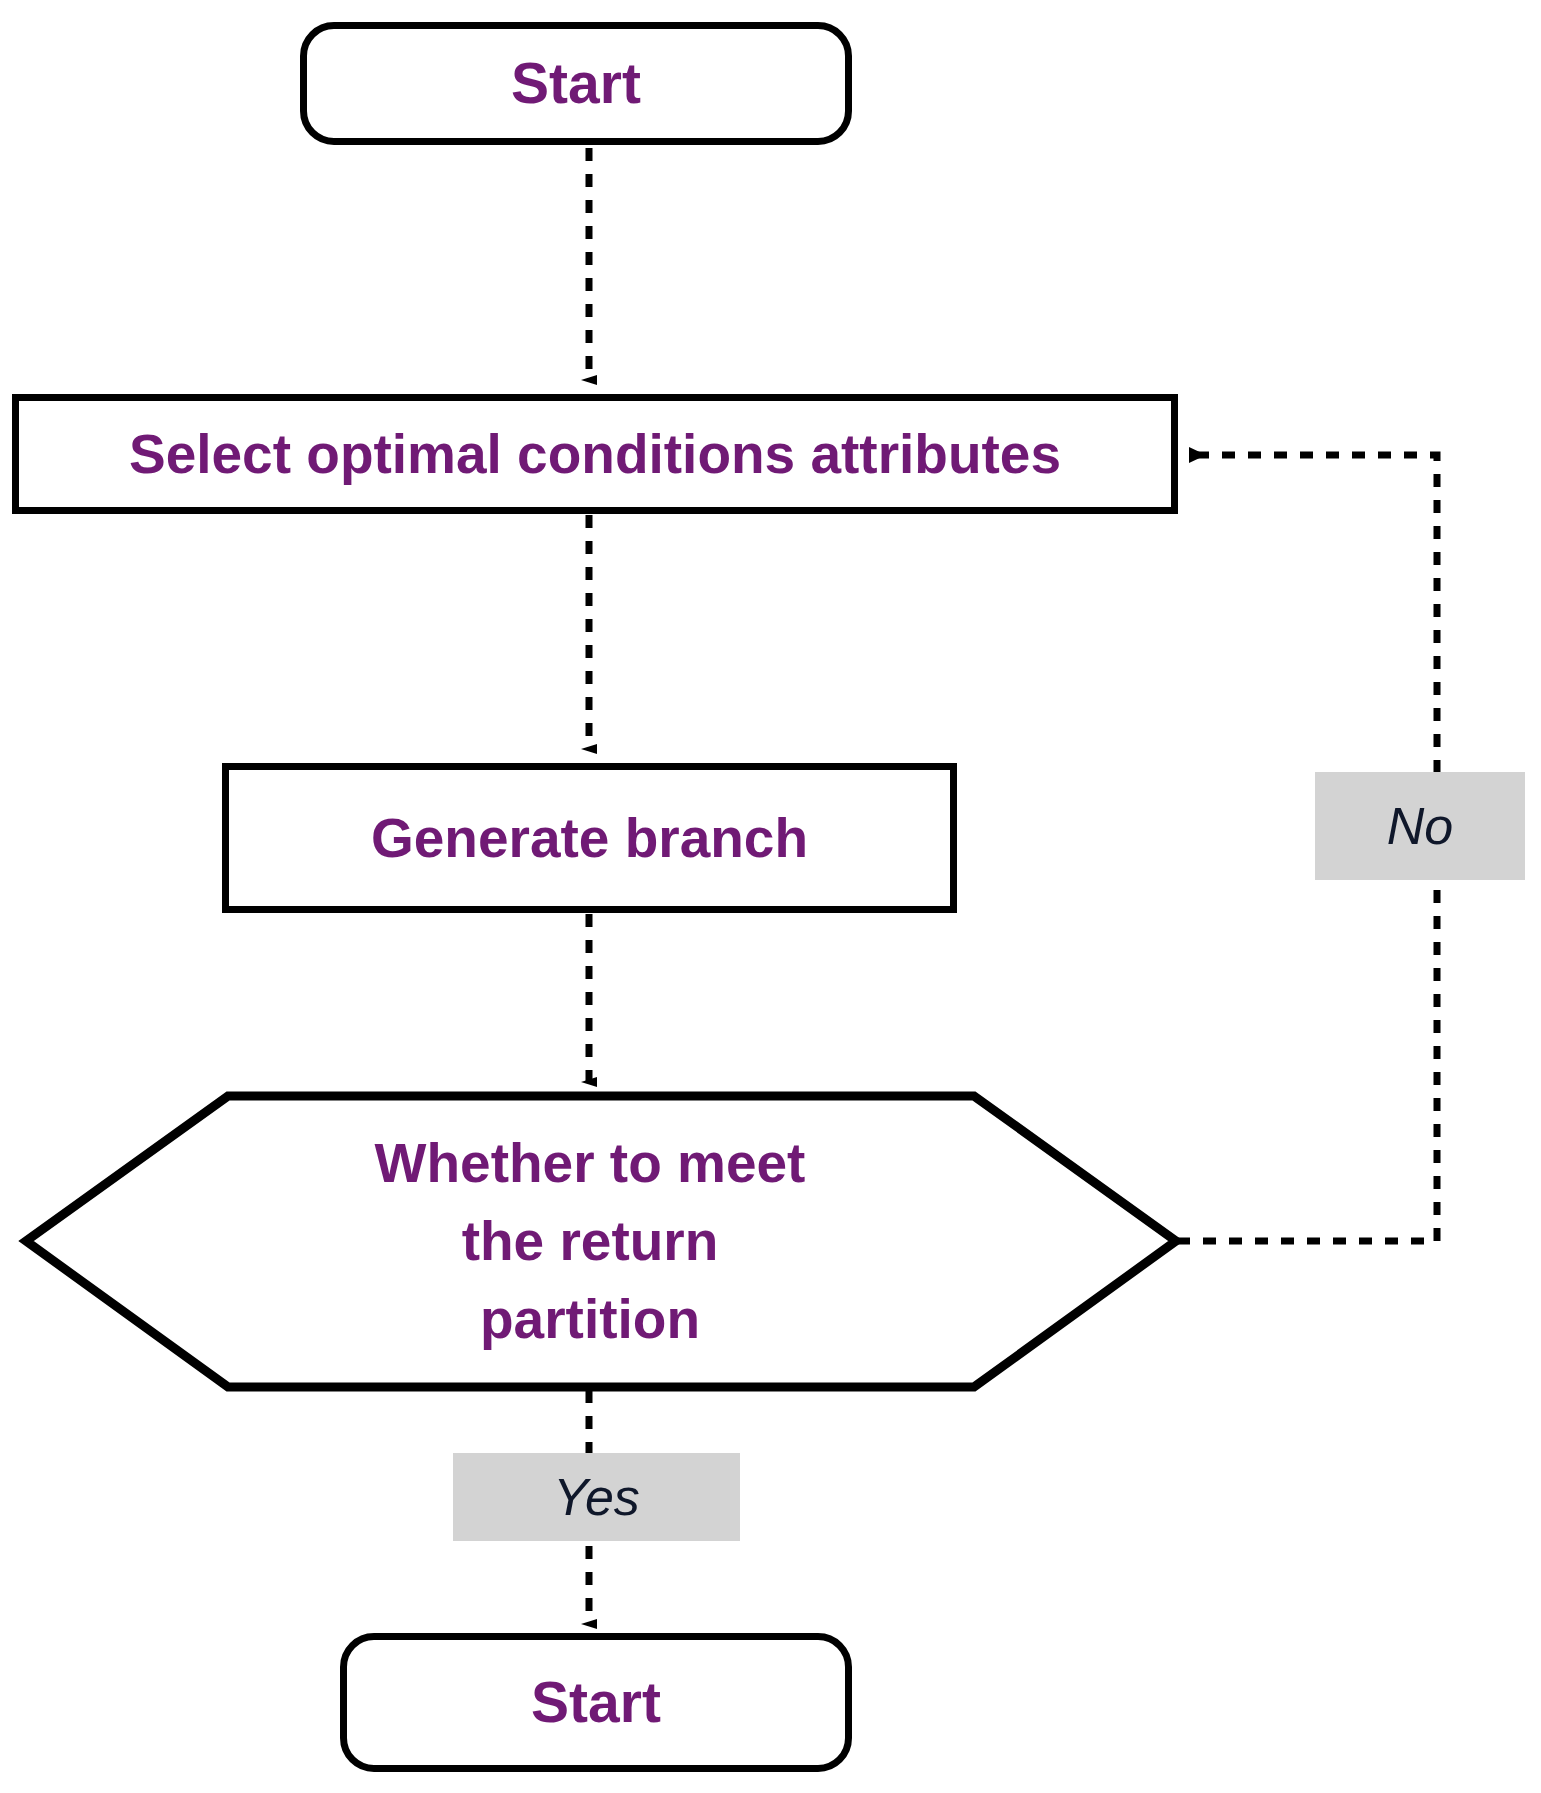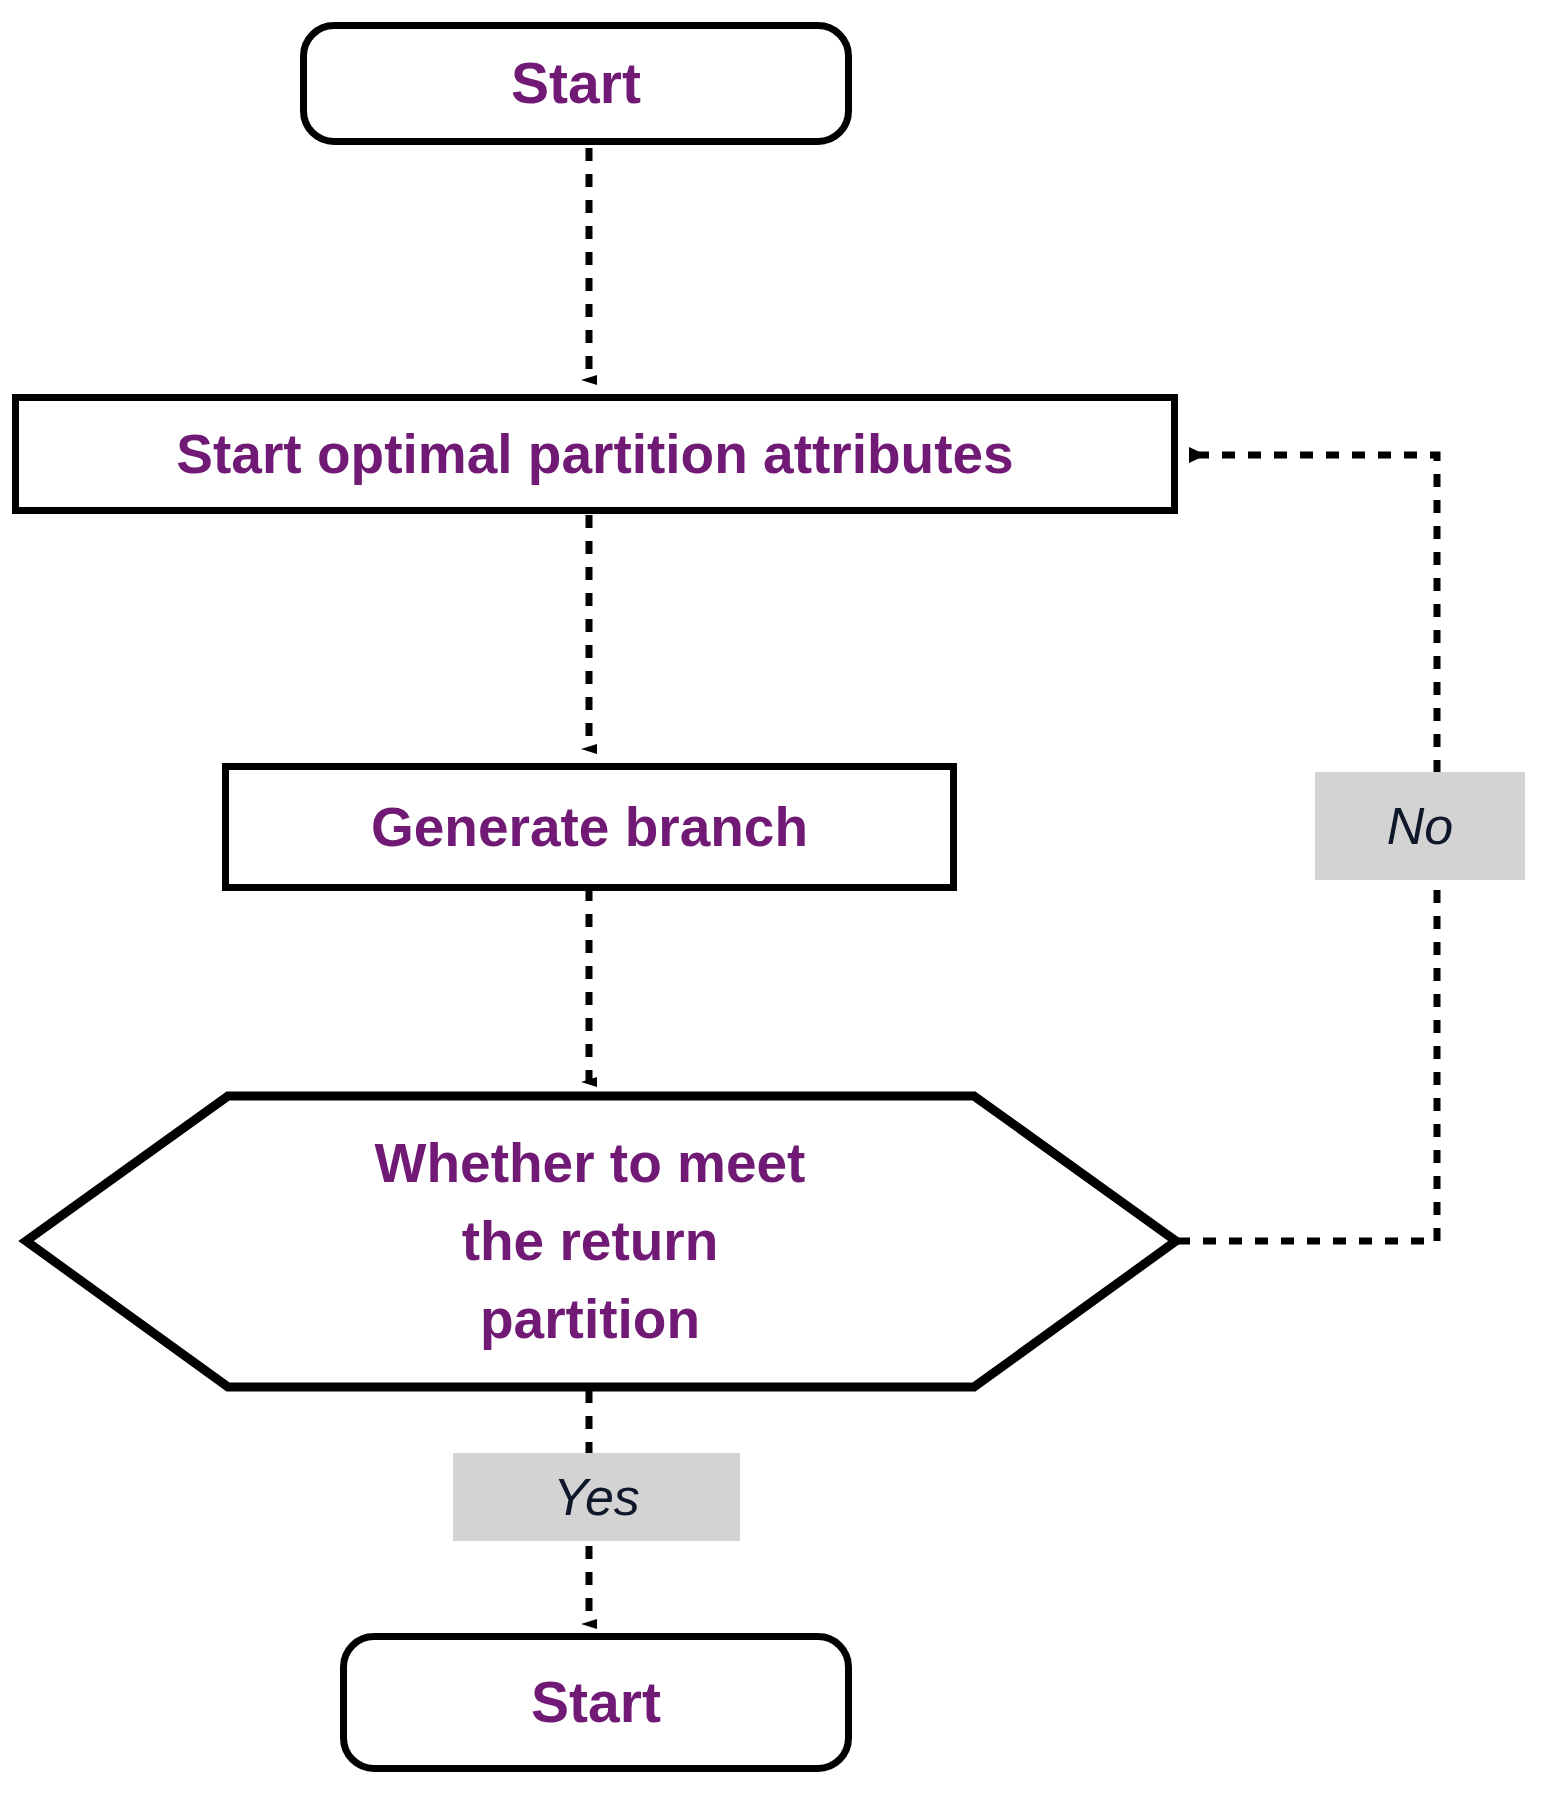--- a/index.html
+++ b/index.html
@@ -113,24 +113,24 @@
     <polyline points="1177,1241 1437,1241 1437,455 1190,455" fill="none" stroke="#000000" stroke-width="7" stroke-dasharray="13,13" marker-end="url(#arrow-left)"></polyline>
 
     <line x1="589" y1="1390" x2="589" y2="1624" stroke="#000000" stroke-width="7" stroke-dasharray="13,13" marker-end="url(#arrow-down)"></line>
   </svg>
 
   <div class="node terminator" style="left:300px; top:22px; width:552px; height:123px;">
     <div class="node-label">Start</div>
   </div>
 
   <div class="node process" style="left:12px; top:394px; width:1166px; height:120px;">
-    <div class="node-label">Start optimal  partition  attributes</div>
+    <div class="node-label">Select optimal  conditions  attributes</div>
   </div>
 
-  <div class="node process" style="left:222px; top:763px; width:735px; height:128px;">
+  <div class="node process" style="left:222px; top:763px; width:735px; height:150px;">
     <div class="node-label">Generate branch</div>
   </div>
 
   <div class="hex-text" style="left:230px; top:1110px; width:720px; height:262px;">
     <div class="node-label">
       <div>Whether to meet</div>
       <div>the return</div>
       <div>partition</div>
     </div>
   </div>

